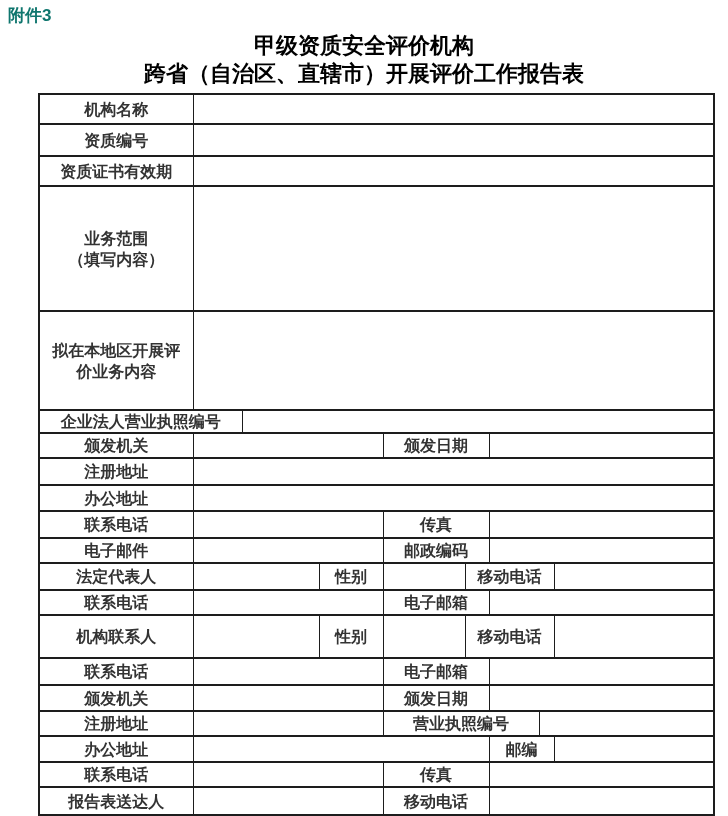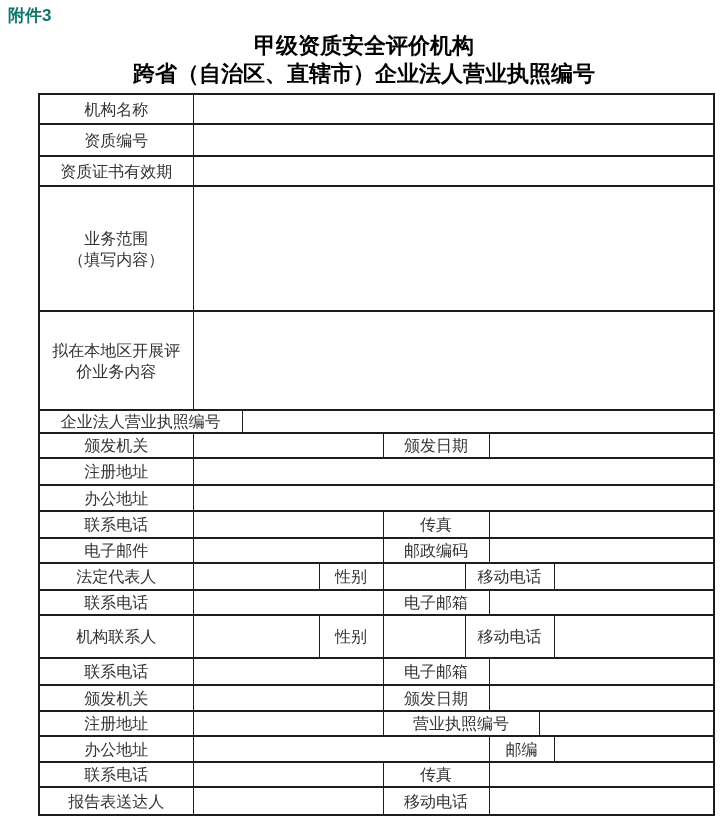--- a/index.html
+++ b/index.html
@@ -13,20 +13,21 @@
     font-size:17px; font-weight:bold; line-height:20px; color:#0f766e;
   }
   .doc-title {
     margin-top:6px; text-align:center;
     font-size:22px; font-weight:bold; line-height:28px; color:#000000;
   }
   table.report-form {
     border-collapse:collapse; table-layout:fixed;
     width:677px; margin:5px 0 0 38px;
     border:2px solid #1d1d1d;
+    font-weight:bold;
   }
   table.report-form td {
     border:solid #1d1d1d;
     border-width:2px 1px;          
     padding:0 2px;
     vertical-align:middle;
     overflow:hidden;
   }
   td.label {
     text-align:center;
@@ -38,21 +39,21 @@
 </style>
 </head>
 <body>
 
 <div>
 
   <div class="attachment-label">附件3</div>
 
   <div class="doc-title">
     <div>甲级资质安全评价机构</div>
-    <div>跨省（自治区、直辖市）企业法人营业执照编号</div>
+    <div>跨省（自治区、直辖市）开展评价工作报告表</div>
   </div>
 
   <table class="report-form">
     <colgroup>
       <col style="width:154px">
         <col style="width:49px">
         <col style="width:77px">
       <col style="width:64px">
         <col style="width:82px">
         <col style="width:24px">

